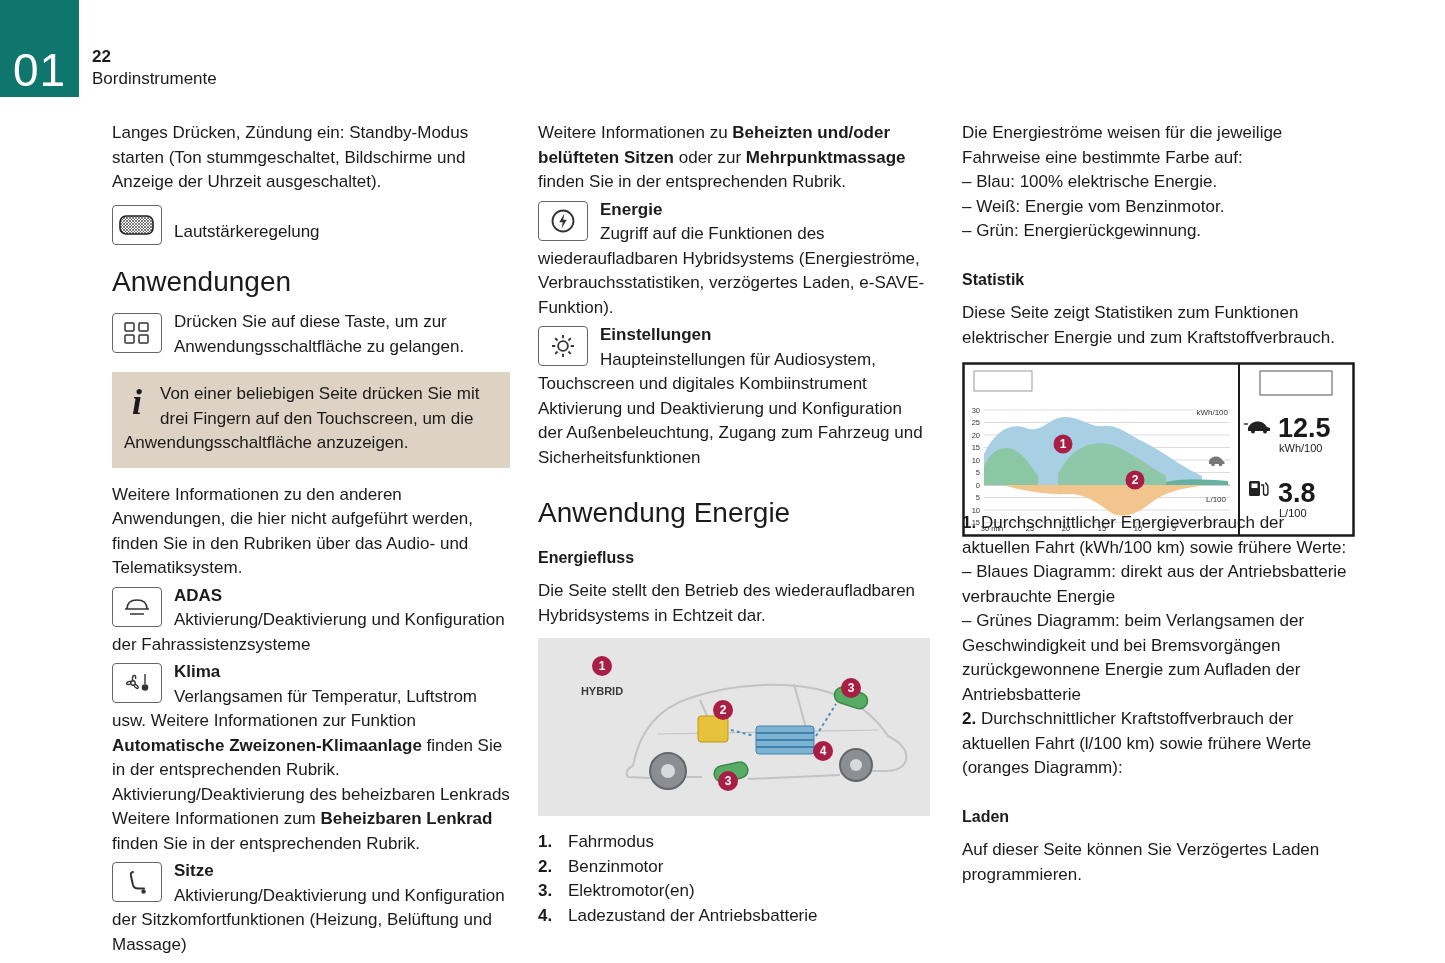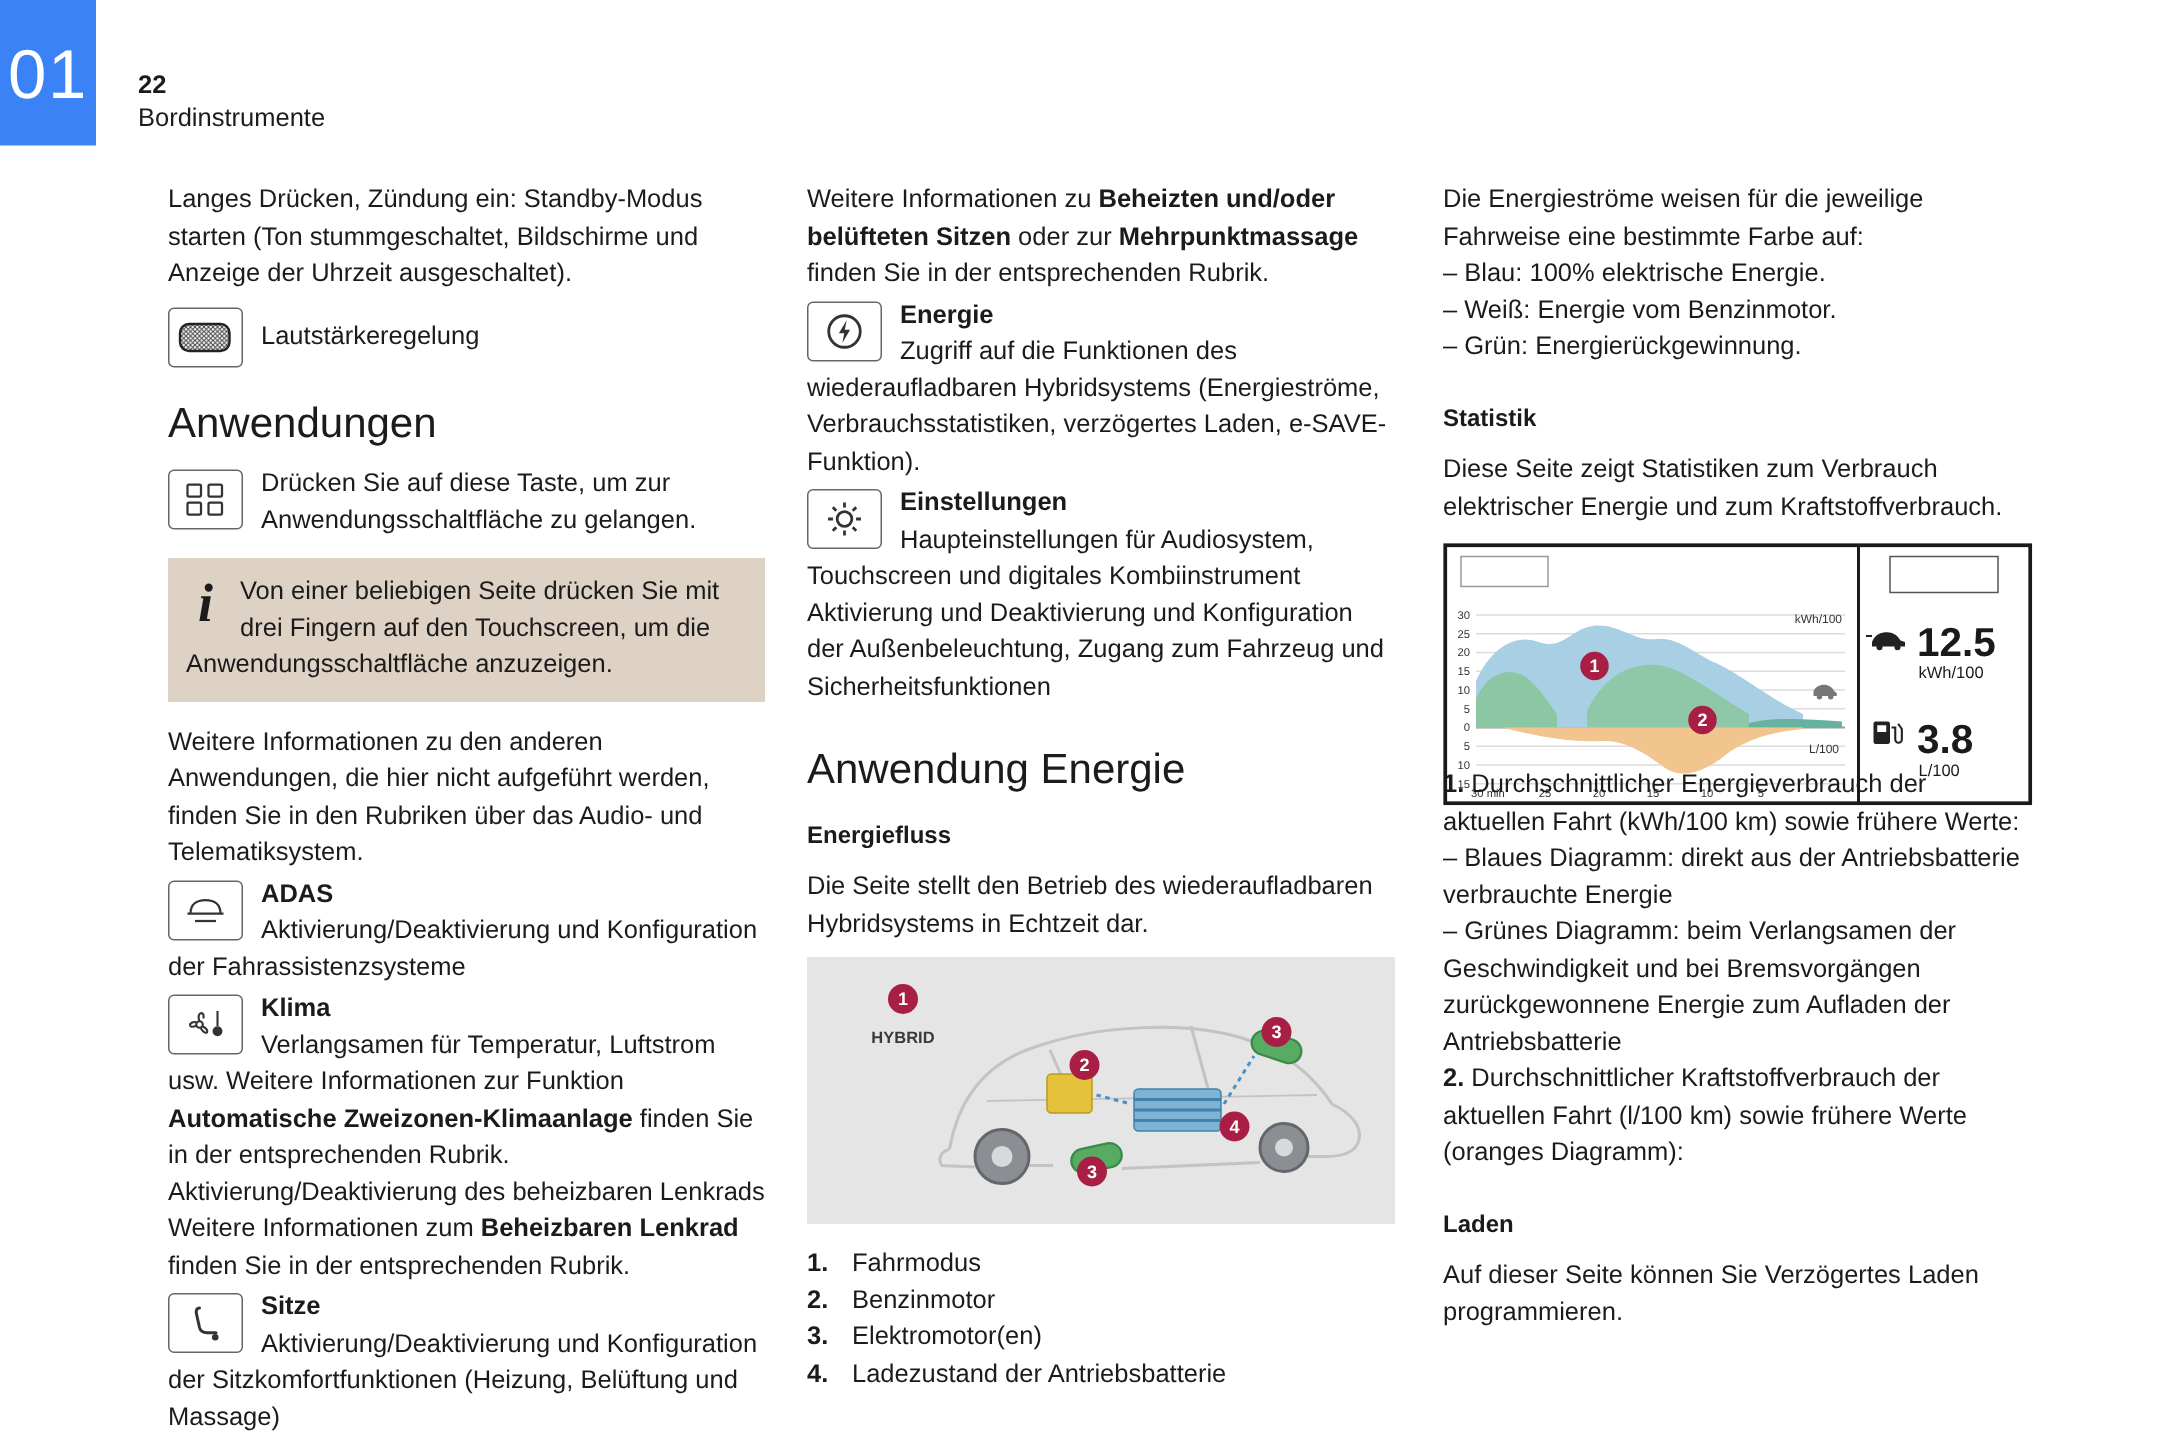--- a/index.html
+++ b/index.html
@@ -1,35 +1,35 @@
 <!DOCTYPE html>
 <html><head>
 <meta charset="utf-8">
 <style>
   html,body{margin:0;padding:0}
   body{width:1445px;height:963px;position:relative;background:#fff;color:#1b1b1b;
        font-family:"Liberation Sans",sans-serif;overflow:hidden}
   svg{font-family:"Liberation Sans",sans-serif}
-  .chapter-box{position:absolute;left:0;top:0;width:64px;height:97px;background:#3b82f6;color:#fff;
-       display:flex;align-items:center;justify-content:center;font-size:46px;letter-spacing:1px}
+  .chapter-box{position:absolute;left:0;top:0;width:79px;height:97px;background:#0f766e;color:#fff;
+       display:flex;align-items:flex-end;justify-content:center;font-size:46px;letter-spacing:1px}
   .page-meta{position:absolute;left:92px;top:46px;font-size:17px;line-height:1.3}
   .page-num{font-weight:700}
   .columns{position:absolute;left:112px;top:121px;display:flex}
   .col{font-size:17px;line-height:24.5px}
   .col-1{width:398px;margin-right:28px}
   .col-2{width:392px;margin-right:32px}
   .col-3{width:393px}
   p{margin:0}
   .h-big{font-size:28px;font-weight:400;line-height:1.2;margin:20px 0 12px;clear:left}
   .h-big2{margin-top:26px}
   .h-sub{font-size:16px;font-weight:700;margin:24px 0 9px;clear:left}
   .feature{clear:left;margin-top:3px}
   .icon-box{float:left;width:48px;height:38px;border:1.3px solid #666;border-radius:4px;background:#fff;
        display:flex;align-items:center;justify-content:center;margin:3px 12px 2px 0}
-  .inline-row{display:flex;align-items:center;gap:12px;margin:10px 0 2px;clear:left}
+  .inline-row{display:flex;align-items:flex-end;gap:12px;margin:10px 0 2px;clear:left}
   .inline-row .icon-box{float:none;margin:0}
   .ft-title{font-weight:700}
   .info-box{background:#ddd2c3;padding:10px 12px 12px 12px;margin:13px 0 15px;clear:left}
   .info-i{float:left;font-family:"Liberation Serif",serif;font-style:italic;font-weight:700;
        font-size:36px;line-height:30px;margin:5px 18px 0 8px}
   .para{clear:left}
   .mt10{margin-top:10px}
   .num-list{margin-top:14px}
   .num-row{display:flex}
   .num-n{font-weight:700;width:30px;flex:none}
@@ -239,21 +239,21 @@
       </div>
     </div>
 
     <div class="col col-3">
       <p class="para">Die Energieströme weisen für die jeweilige Fahrweise eine bestimmte Farbe auf:</p>
       <p class="para">– Blau: 100% elektrische Energie.</p>
       <p class="para">– Weiß: Energie vom Benzinmotor.</p>
       <p class="para">– Grün: Energierückgewinnung.</p>
 
       <h2 class="h-sub">Statistik</h2>
-      <p class="para">Diese Seite zeigt Statistiken zum Verbrauch elektrischer Energie und zum Kraftstoffverbrauch.</p>
+      <p class="para">Diese Seite zeigt Statistiken zum Funktionen elektrischer Energie und zum Kraftstoffverbrauch.</p>
 
       <div class="chart">
         <svg width="393" height="175" viewBox="0 0 393 175">
           <rect x="1.5" y="1.5" width="390" height="172" fill="#fff" stroke="#1a1a1a" stroke-width="2.5"></rect>
           <line x1="277" y1="2" x2="277" y2="173" stroke="#1a1a1a" stroke-width="2"></line>
           <rect x="12" y="9" width="58" height="20" fill="#fff" stroke="#999"></rect>
           <rect x="298" y="9" width="72" height="24" fill="#fff" stroke="#555"></rect>
 
           <g stroke="#dcdcdc" stroke-width="1">
             <path d="M22 48 H268 M22 60.5 H268 M22 73 H268 M22 85.5 H268 M22 98 H268 M22 110.5 H268

